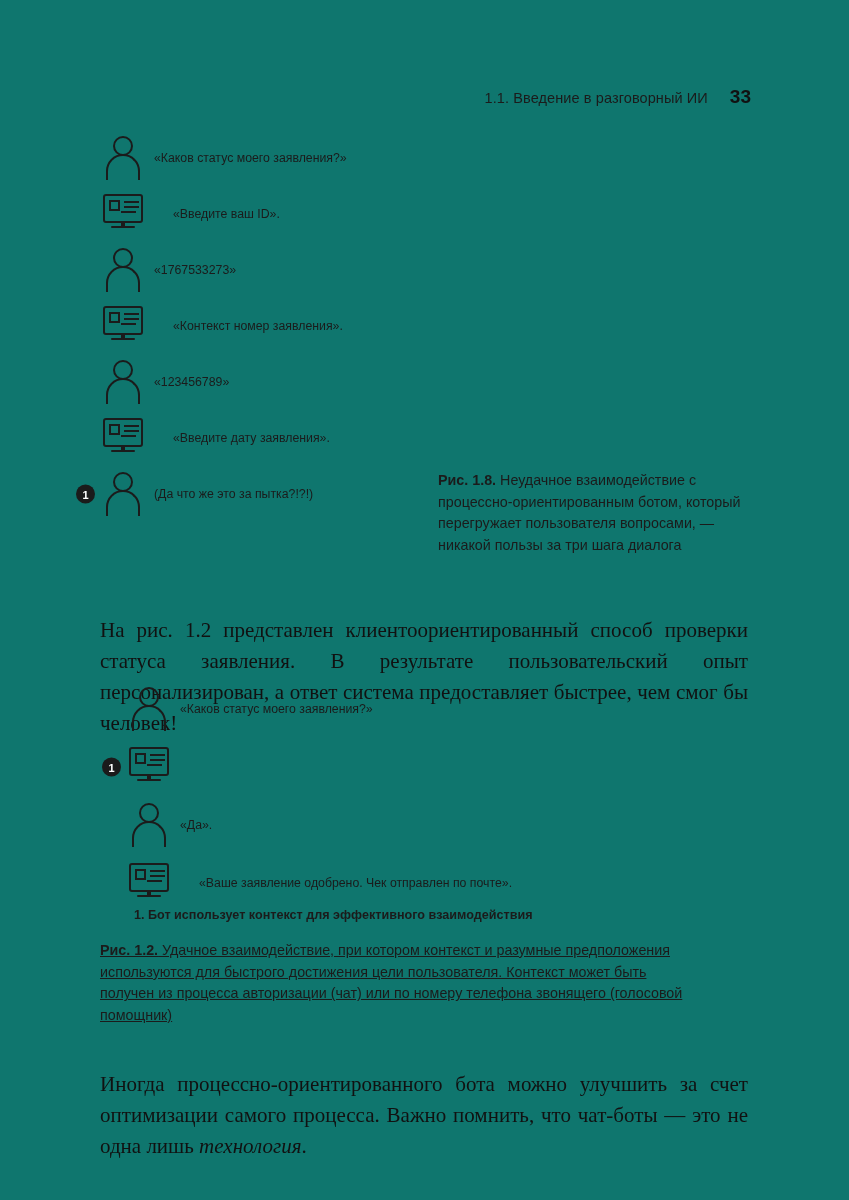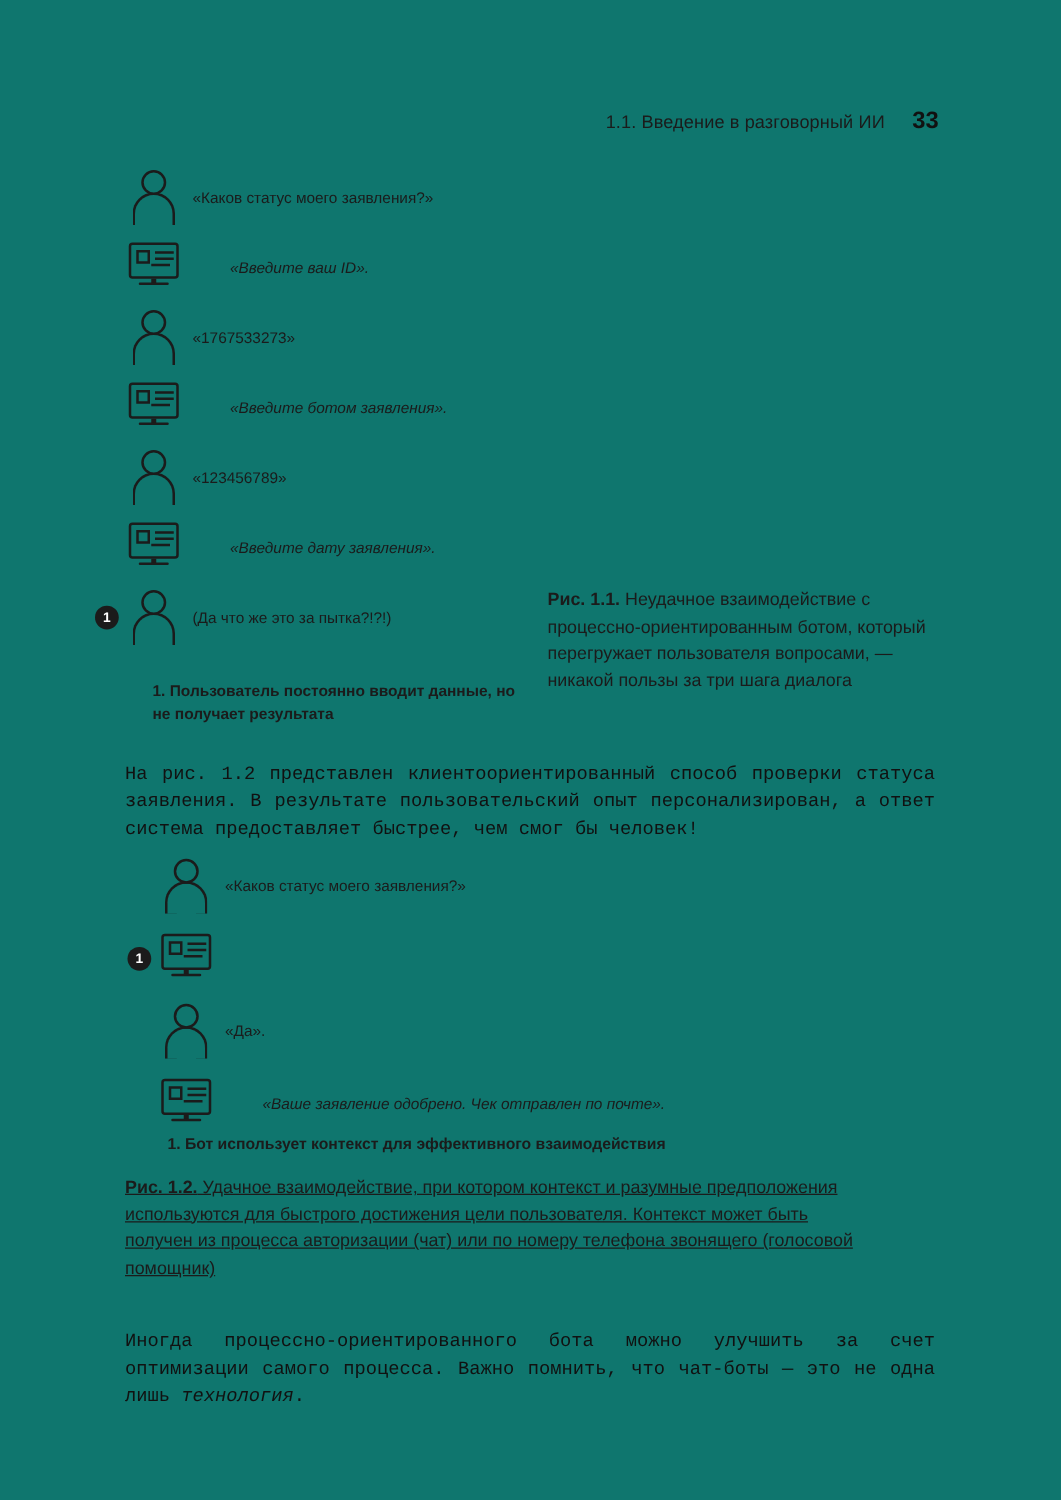--- a/index.html
+++ b/index.html
@@ -57,21 +57,21 @@
     flex: 0 0 46px;
     position: relative;
   }
   .bubble-text {
     font-size: 12.3px;
     color: #1b1b1b;
     line-height: 1.35;
     white-space: nowrap;
   }
   .user-msg { margin-left: 8px; }
-  .bot-msg { margin-left: 38px; font-style: italic; }
+  .bot-msg { margin-left: 27px; }
 
   
   .person {
     position: relative;
     width: 46px;
     height: 48px;
   }
   .person .head {
     position: absolute;
     left: 13px;
@@ -186,22 +186,22 @@
     line-height: 1.52;
     color: #1b1b1b;
   }
   .fig-label { font-weight: bold; }
 
   
   .para {
     position: absolute;
     left: 100px;
     width: 648px;
-    font-family: Liberation Mono, monospace;
-    font-size: 15px;
+    font-family: Liberation Serif, serif;
+    font-size: 21px;
     line-height: 1.47;
     color: #111;
     text-align: justify;
   }
   .para.p1 { top: 594px; }
   .para.p3 { top: 1048px; }
   .para em { font-style: italic; }
 
   
   .fig2 {
@@ -279,21 +279,21 @@
     </div>
 
     <div class="conv-row">
       <div class="avatar">
         <div class="monitor">
             <span class="screen"></span>
             <span class="neck"></span>
             <span class="stand"></span>
           </div>
       </div>
-      <div class="bubble-text bot-msg">«Введите ботом заявления».</div>
+      <div class="bubble-text bot-msg">«Контекст номер заявления».</div>
     </div>
 
     <div class="conv-row">
       <div class="avatar">
         <div class="person">
             <span class="head"></span>
             <span class="body"></span>
           </div>
       </div>
       <div class="bubble-text user-msg">«123456789»</div>
@@ -314,24 +314,23 @@
       <span class="callout-num">1</span>
       <div class="avatar">
         <div class="person">
             <span class="head"></span>
             <span class="body"></span>
           </div>
       </div>
       <div class="bubble-text user-msg">(Да что же это за пытка?!?!)</div>
     </div>
 
-    <div class="fig1-caption-left">1. Пользователь постоянно вводит данные, но не получает результата</div>
 
     <div class="fig1-caption-right">
-      <span class="fig-label">Рис. 1.1.</span><span> Неудачное взаимодействие с процессно-ориентированным ботом, который перегружает пользователя вопросами, — никакой пользы за три шага диалога</span>
+      <span class="fig-label">Рис. 1.8.</span><span> Неудачное взаимодействие с процессно-ориентированным ботом, который перегружает пользователя вопросами, — никакой пользы за три шага диалога</span>
     </div>
   </div>
 
   <p class="para p1">На рис. 1.2 представлен клиентоориентированный способ проверки статуса заявления. В результате пользовательский опыт персонализирован, а ответ система предоставляет быстрее, чем смог бы человек!</p>
 
   <div class="fig2">
 
     <div class="conv-row">
       <div class="avatar">
         <div class="person">

